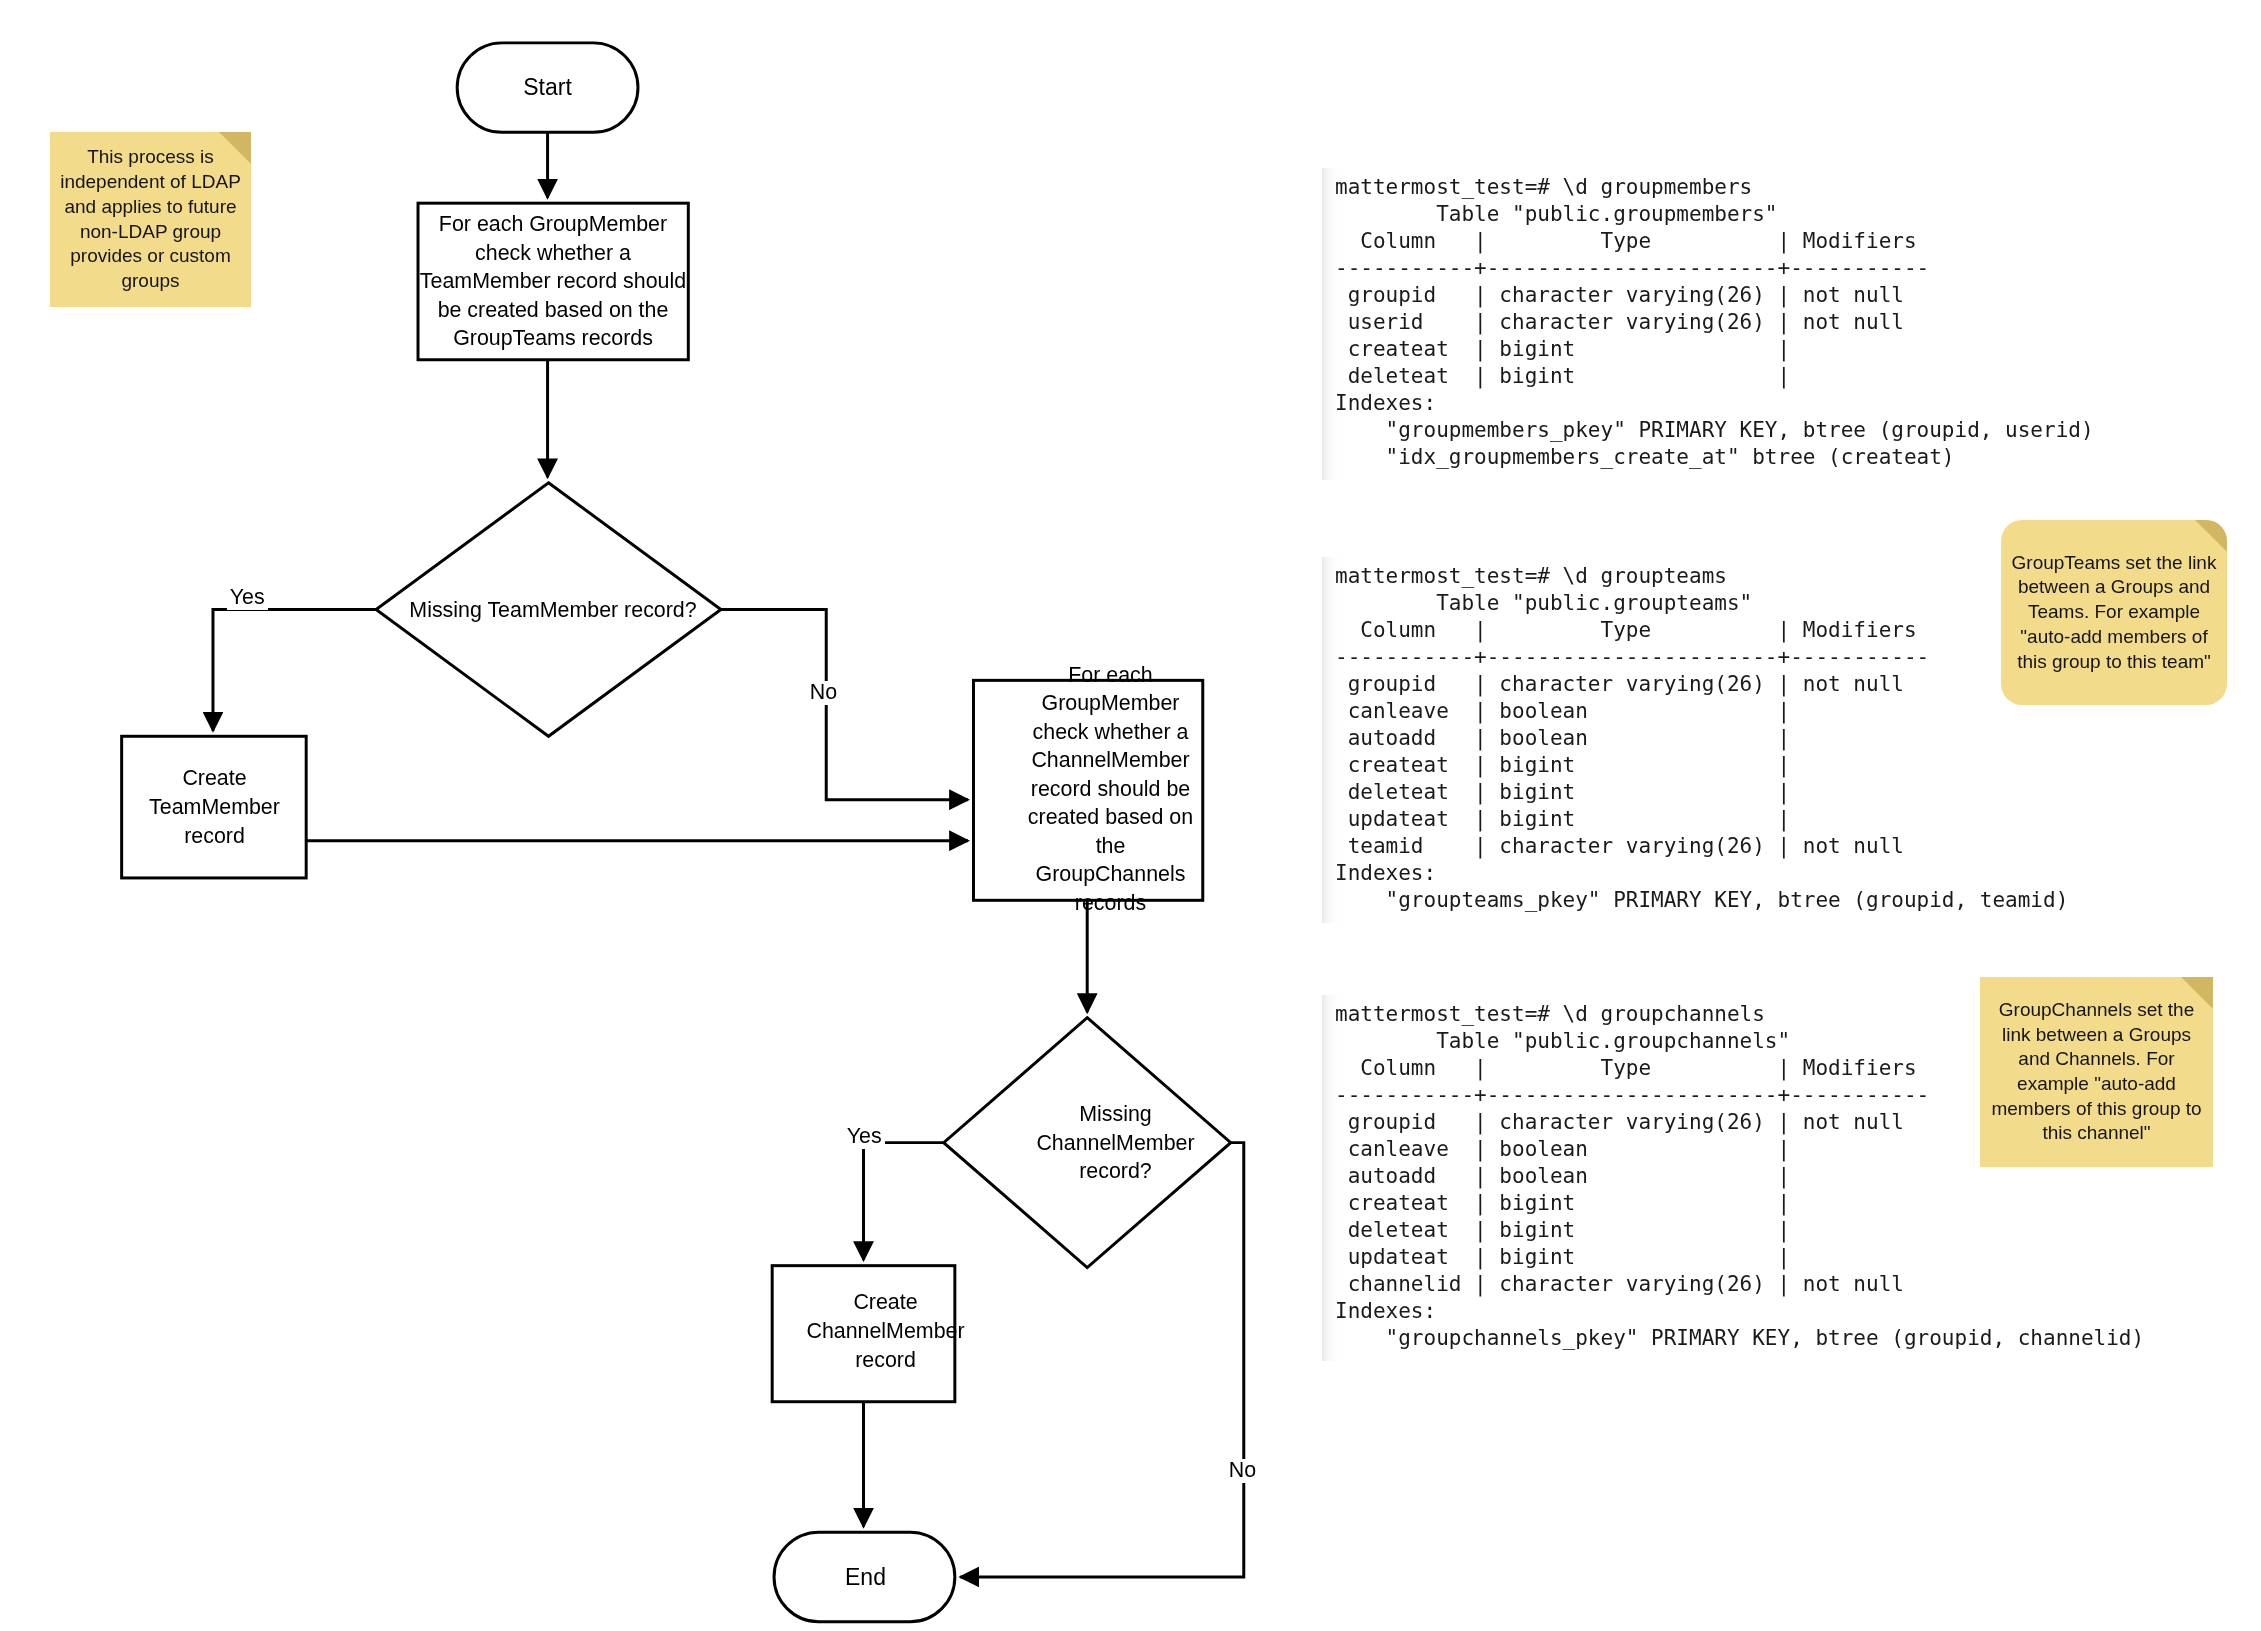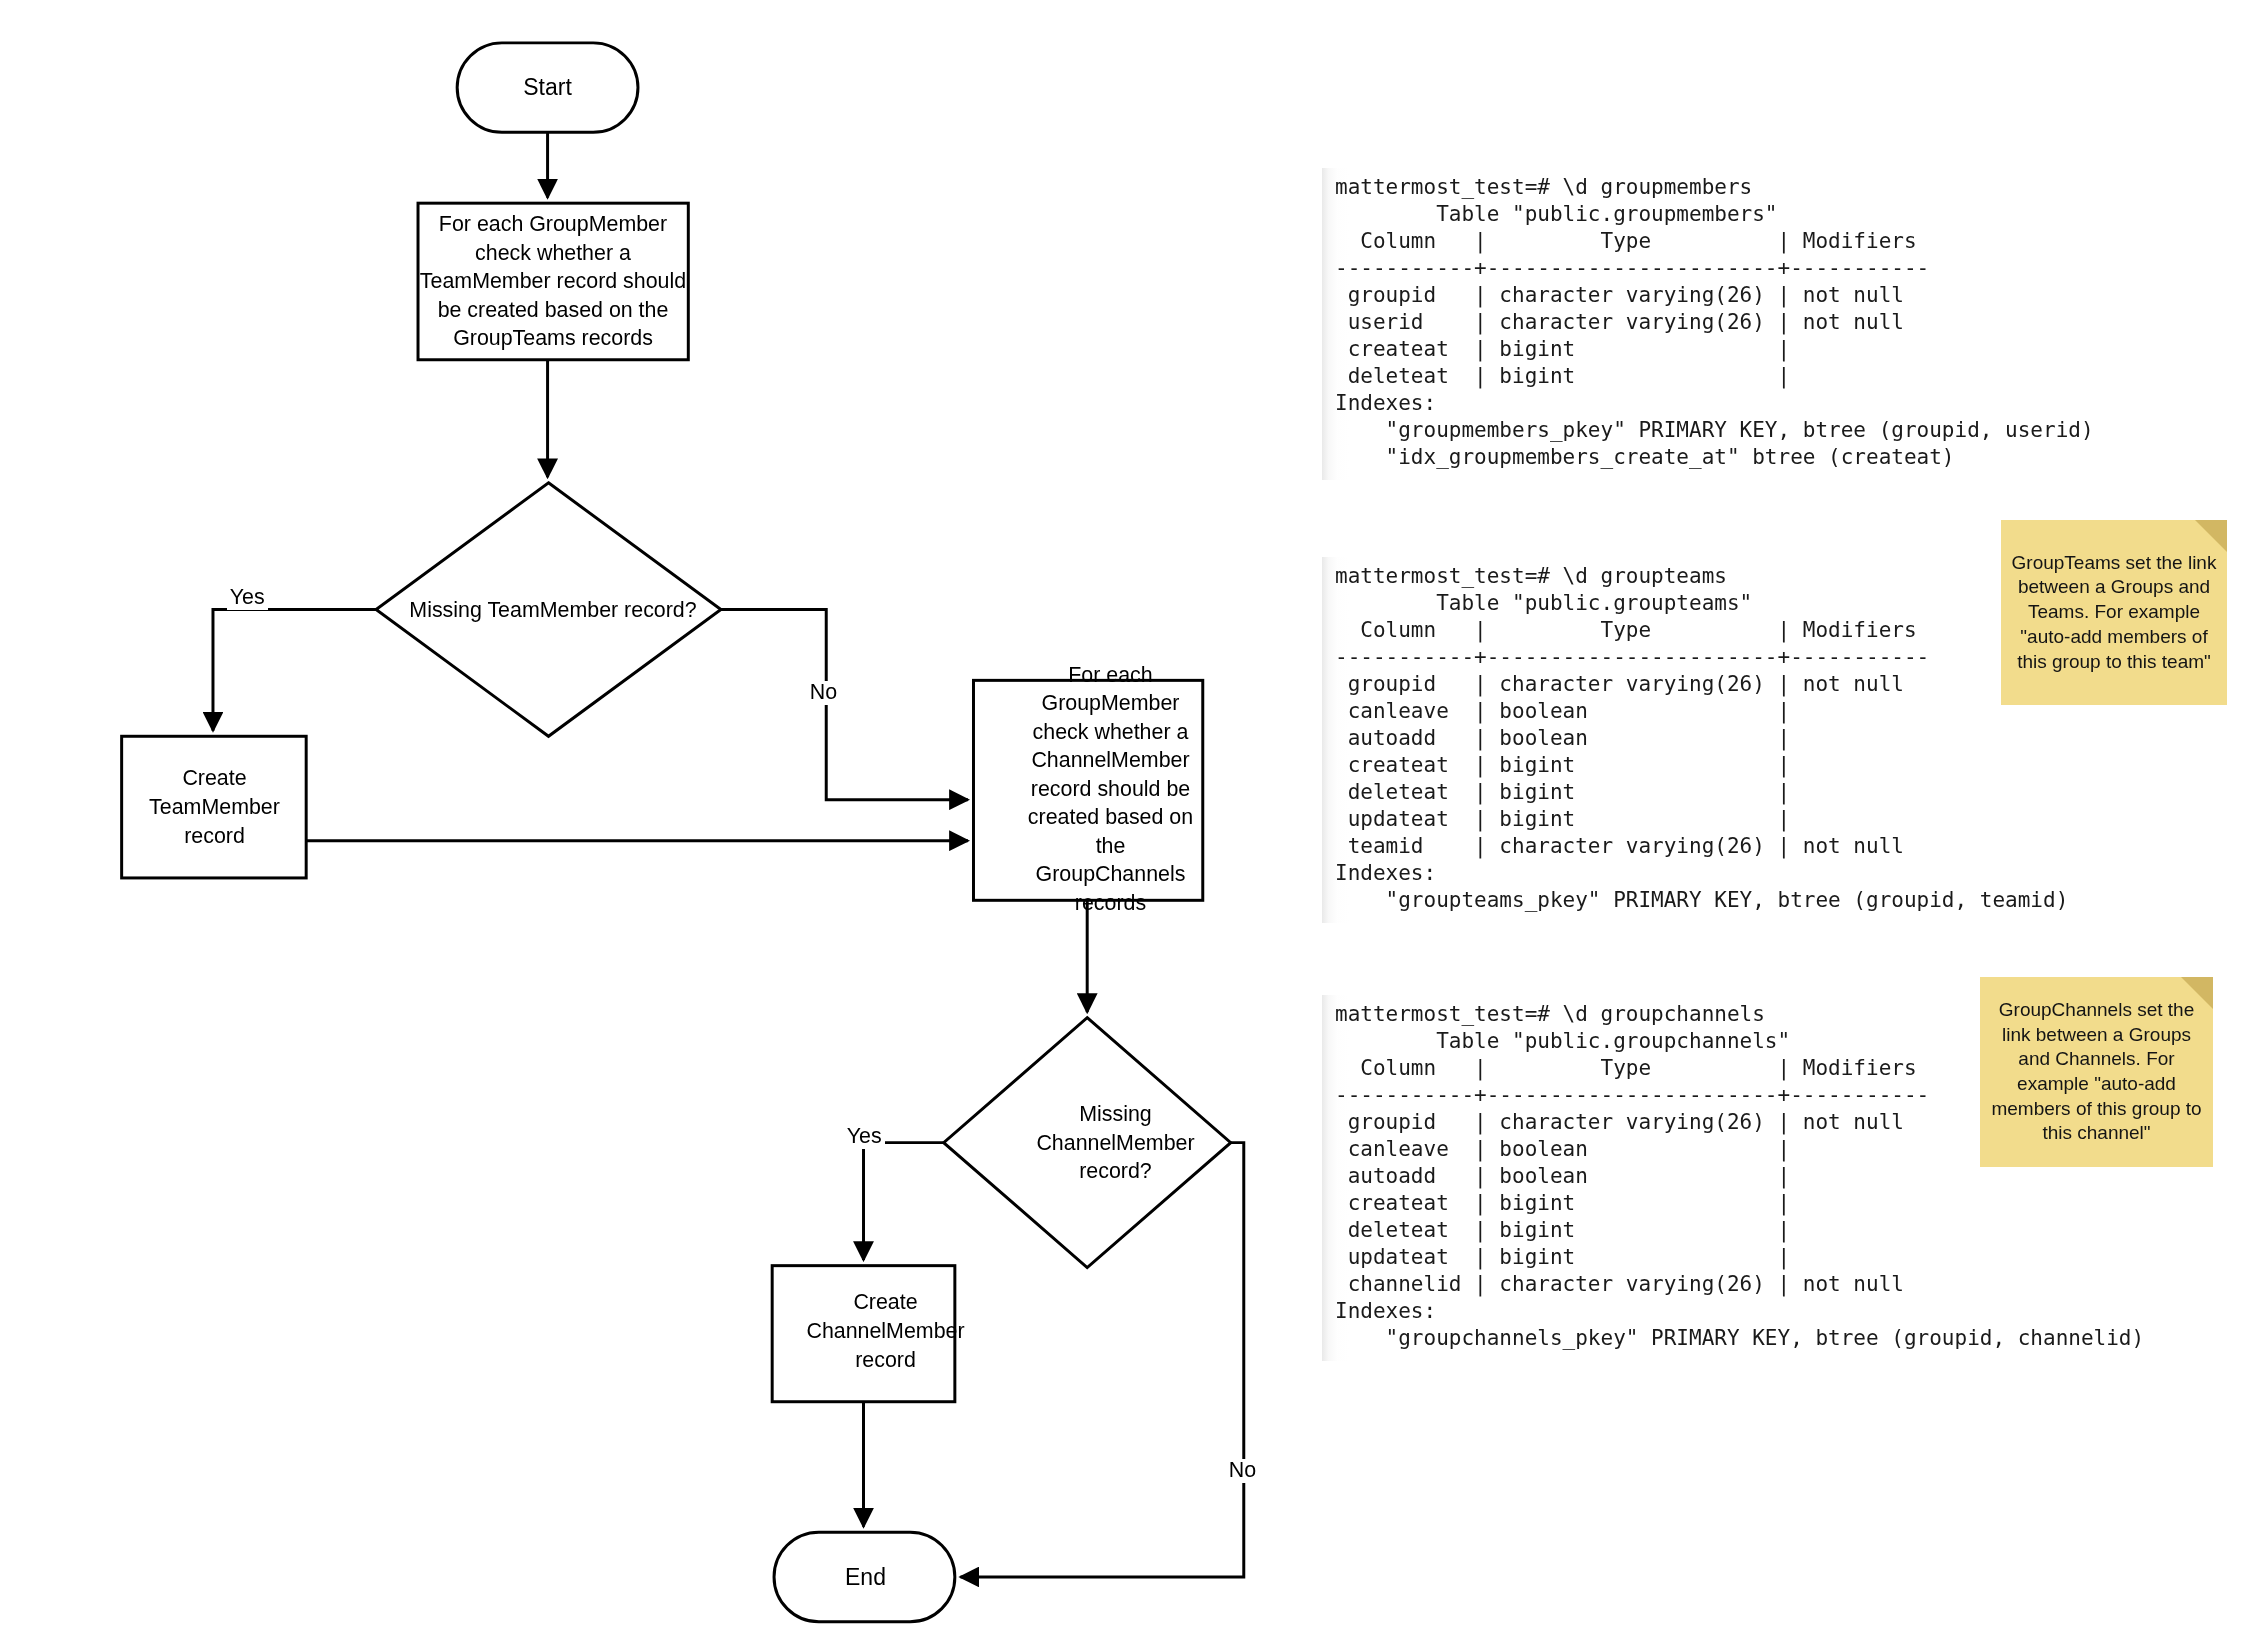--- a/index.html
+++ b/index.html
@@ -70,20 +70,21 @@
     width: 201px;
     height: 175px;
     font-size: 19px;
   }
   #note-groupteams {
     left: 2001px;
     top: 520px;
     width: 226px;
     height: 185px;
     font-size: 19px;
+    border-radius: 21px;
   }
   #note-groupchannels {
     left: 1980px;
     top: 977px;
     width: 233px;
     height: 190px;
     font-size: 19px;
   }
   
   .sql-block {
@@ -167,20 +168,24 @@
   #edge-no-2  { left: 1226px; top: 1459px; }
 
   svg.flow { position: absolute; left: 0; top: 0; }
 </style>
 </head>
 <body>
 
 <div id="stage">
 
 
+  <div class="sticky" id="note-ldap">
+    <span class="fold"></span>
+    <span class="sticky-text">This process is independent of LDAP and applies to future non-LDAP group provides or custom groups</span>
+  </div>
 
   <div class="sticky" id="note-groupteams">
     <span class="fold"></span>
     <span class="sticky-text">GroupTeams set the link between a Groups and Teams. For example "auto-add members of this group to this team"</span>
   </div>
 
   <div class="sticky" id="note-groupchannels">
     <span class="fold"></span>
     <span class="sticky-text">GroupChannels set the link between a Groups and Channels. For example "auto-add members of this group to this channel"</span>
   </div>

